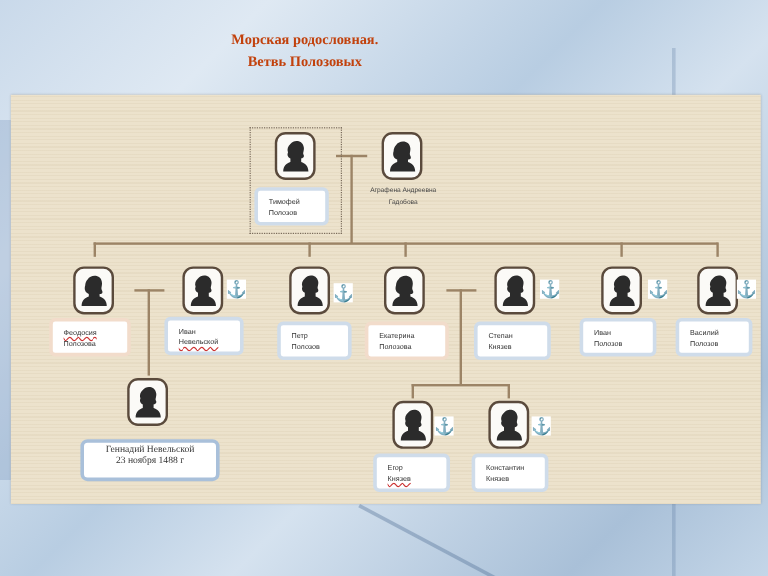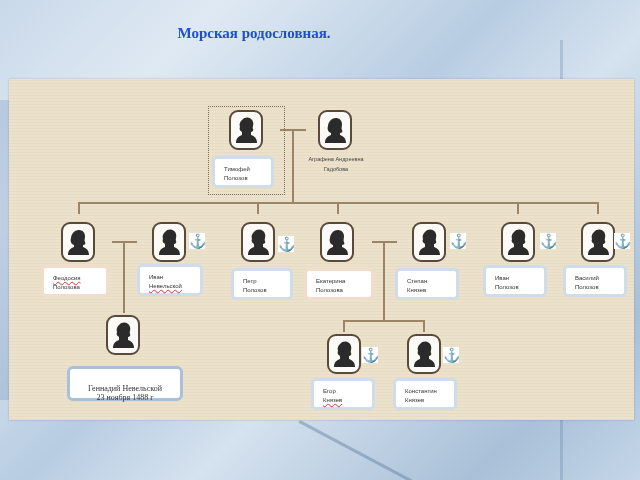--- a/index.html
+++ b/index.html
@@ -4,21 +4,21 @@
 <style>
   html, body { margin:0; padding:0; }
   body {
     width:640px; height:480px; overflow:hidden; position:relative;
     background: linear-gradient(135deg, #c9d9ea 0%, #dfe9f3 20%, #b8cde2 45%, #d5e2ef 60%, #a9c0d8 85%, #c4d6e8 100%);
     font-family: "Liberation Sans", sans-serif;
   }
   .bg-stripe { position:absolute; background:rgba(70,100,140,0.35); transform-origin:0 0; }
   .title {
     position:absolute; left:0; top:24px; width:508px; text-align:center;
-    font-family:"Liberation Serif", serif; font-weight:bold; font-size:15px; line-height:18px; color:#1d4ed8;
+    font-family:"Liberation Serif", serif; font-weight:bold; font-size:12px; line-height:18px; color:#c2410c;
   }
   .board {
     position:absolute; left:9px; top:79px; width:625px; height:341px;
     background:
       repeating-linear-gradient(0deg, rgba(180,160,120,0.10) 0 1px, transparent 1px 3px),
       #ece2cc;
     box-shadow:0 0 2px rgba(0,0,0,0.2);
   }
   .line { position:absolute; background:#9c8466; }
   .portrait {
@@ -36,32 +36,33 @@
     border:3px solid #cfdcea; border-radius:5px; box-sizing:border-box;
     font-size:6px; line-height:9px; color:#333; padding:6px 0 0 9px;
   }
   .card.female { border-color:#f2dccb; }
   .card .sub.red { text-decoration:underline wavy #c33; }
   .selection { position:absolute; border:1px dotted #7a6c5c; }
   .plain-label { position:absolute; font-size:5.5px; color:#444; text-align:center; line-height:10px; }
   .wide-card {
     position:absolute; left:67px; top:366px; width:116px; height:35px;
     background:#fff; border:3px solid #a9c0da; border-radius:6px; box-sizing:border-box;
-    font-family:"Liberation Serif", serif; font-size:8px; line-height:9px; color:#333; text-align:center; padding-top:15px;
+    font-family:"Liberation Serif", serif; font-size:8px; line-height:9px; color:#333; text-align:center; padding-top:1px;
   }
 </style>
 </head>
 <body>
 
 <div class="bg-stripe" style="left:300px;top:420px;width:200px;height:3px;transform:rotate(28deg);"></div>
 <div class="bg-stripe" style="left:560px;top:40px;width:3px;height:440px;background:rgba(80,110,150,0.25);"></div>
 <div class="bg-stripe" style="left:0;top:100px;width:12px;height:300px;background:rgba(120,150,190,0.3);"></div>
 
 <div class="title">
   <div>Морская родословная.</div>
+  <div>Ветвь Полозовых</div>
 </div>
 
 <div class="board"></div>
 
 <div class="line" style="left:280px;top:129px;width:26px;height:2px;"></div>
 <div class="line" style="left:292px;top:129px;width:2px;height:74px;"></div>
 <div class="line" style="left:78px;top:202px;width:520px;height:2px;"></div>
 <div class="line" style="left:78px;top:202px;width:2px;height:12px;"></div>
 <div class="line" style="left:257px;top:202px;width:2px;height:12px;"></div>
 <div class="line" style="left:337px;top:202px;width:2px;height:12px;"></div>

